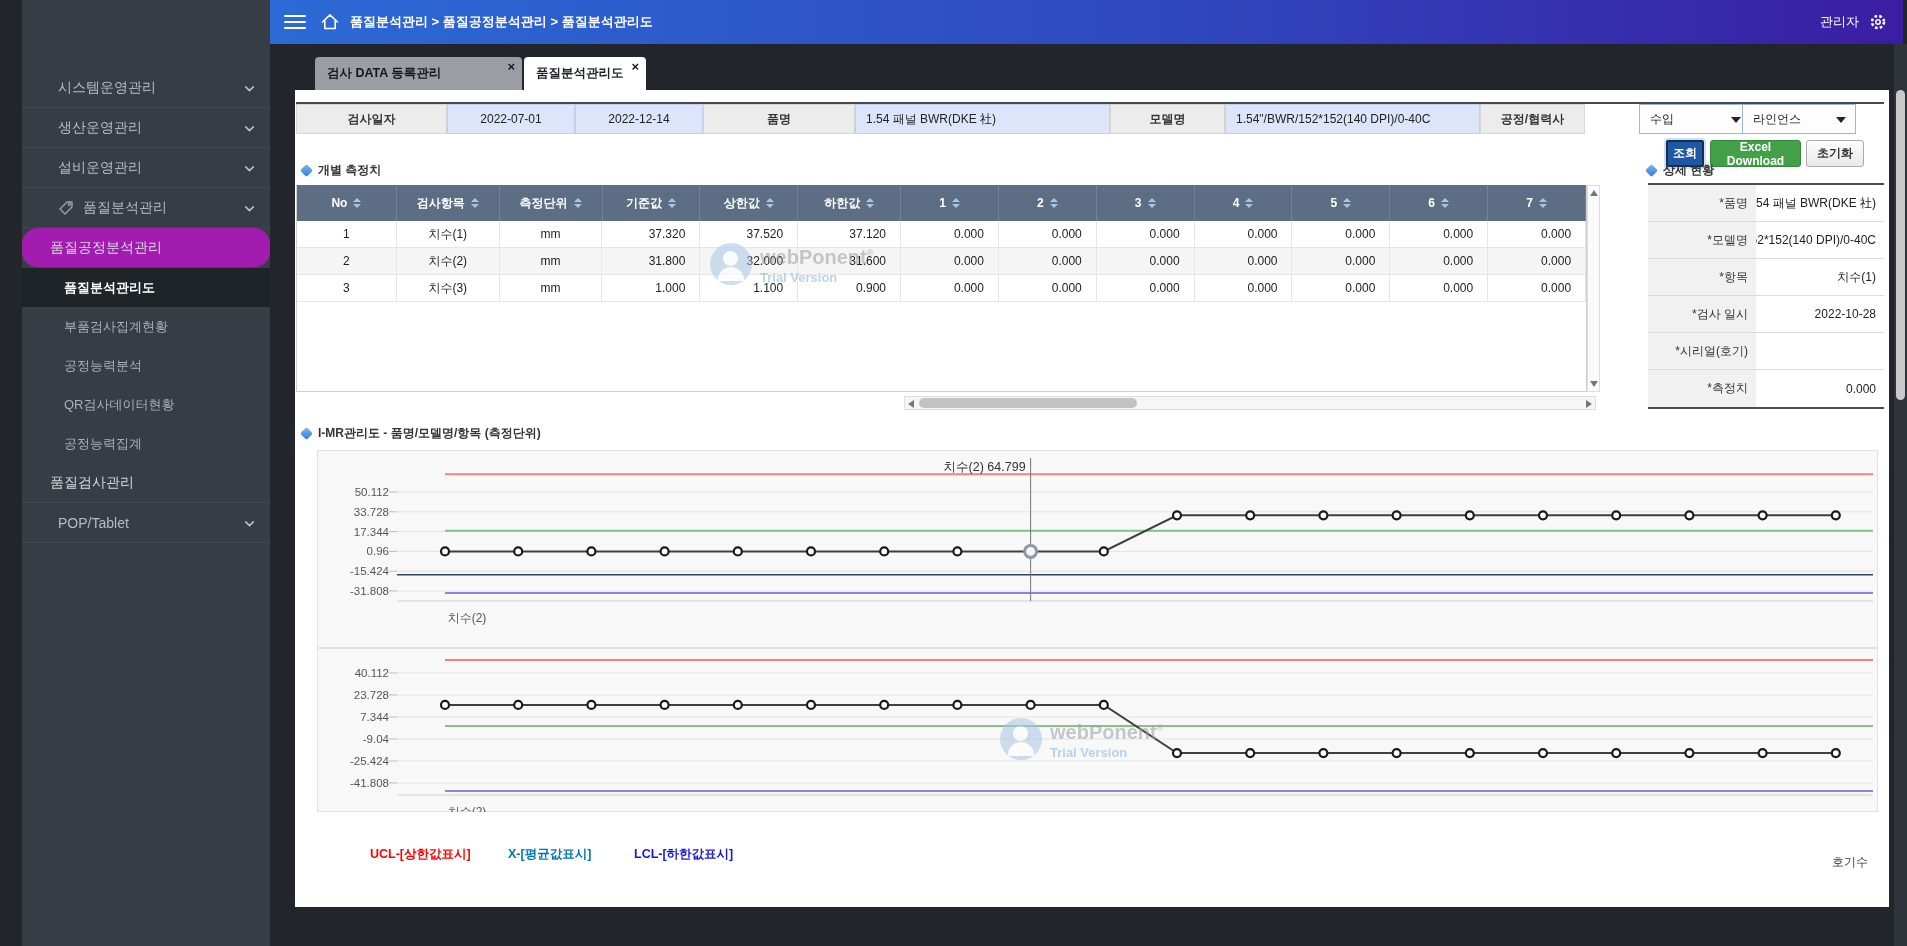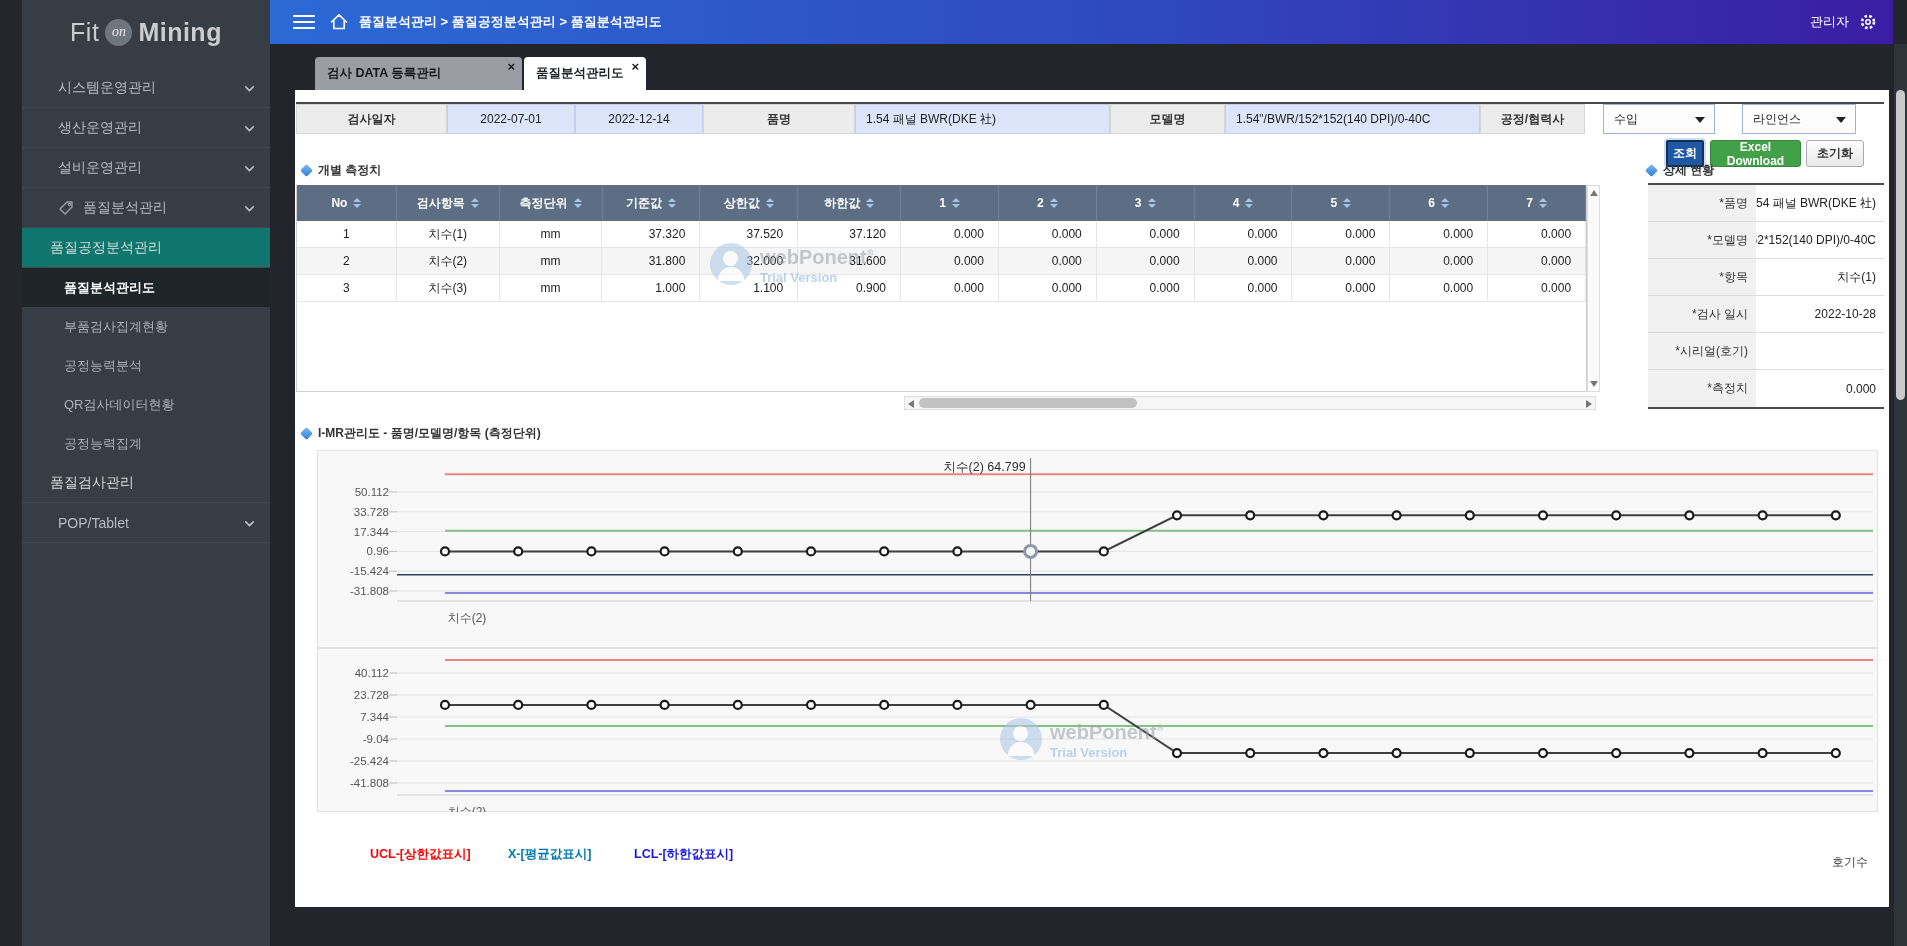--- a/index.html
+++ b/index.html
@@ -13,30 +13,30 @@
   .logo { height:64px; display:flex; align-items:center; justify-content:center; gap:6px; }
   .logo-fit { font-size:25px; font-weight:300; color:#c9ccd1; letter-spacing:.5px; }
   .logo-on { width:27px; height:27px; border-radius:50%; background:#6e757e; color:#e8eaed;
              font-family:"Liberation Serif", serif; font-style:italic; font-size:14px;
              display:flex; align-items:center; justify-content:center; }
   .logo-mining { font-size:25px; font-weight:bold; color:#c9ccd1; letter-spacing:.5px; }
   .nav { position:absolute; left:0; top:68px; right:0; }
   .nav-item { position:relative; display:flex; align-items:center; cursor:pointer; }
   .nav-top { height:40px; padding-left:36px; font-size:14px; color:#b6bcc3; border-bottom:1px solid #414750; }
   .nav-section { height:40px; padding-left:28px; font-size:14px; color:#d6dade; border-bottom:1px solid #414750; }
-  .nav-section.hl { background:#0f766e; }
+  .nav-section.hl { background:#a21caf;border-radius:16px; }
   .nav-sub { height:39px; padding-left:42px; font-size:13px; color:#aab1b9; }
   .nav-sub.active { background:#1f2428; color:#ffffff; font-weight:bold; }
   .chev { position:absolute; right:14px; top:50%; margin-top:-6px; }
   .tag-ic { margin-right:9px; }
 
   
-  .topbar { position:absolute; left:270px; right:14px; top:0; height:44px;
+  .topbar { position:absolute; left:270px; right:4px; top:0; height:44px;
             background:linear-gradient(90deg,#2c6ad6 0%, #2f48bd 55%, #3a1da3 100%);
-            display:flex; align-items:center; z-index:2;padding-left:9px; }
+            display:flex; align-items:center; z-index:2; }
   .burger { margin-left:14px; width:22px; cursor:pointer; }
   .burger div { height:2px; background:#fff; margin:4px 0; border-radius:1px; }
   .home-ic { margin-left:14px; cursor:pointer; }
   .breadcrumb { margin-left:10px; color:#ffffff; font-size:13px; font-weight:bold; }
   .topbar-right { margin-left:auto; margin-right:16px; display:flex; align-items:center; gap:10px; }
   .topbar-user { color:#fff; font-size:13px; }
 
   
   .tabrow { position:absolute; left:270px; right:0; top:44px; height:46px; background:#22262c; }
   .tab { position:absolute; top:13px; height:33px; border-radius:4px 4px 0 0; font-size:12.5px;
@@ -122,25 +122,20 @@
   .main-scroll .thumb { position:absolute; left:2px; top:46px; width:9px; height:310px; background:#c9c9c9; border-radius:5px; cursor:grab; }
 </style>
 </head>
 <body>
 
 <div class="app">
 
   <div class="left-rail"></div>
 
   <aside class="sidebar">
-    <div class="logo">
-      <span class="logo-fit">Fit</span>
-      <span class="logo-on">on</span>
-      <span class="logo-mining">Mining</span>
-    </div>
     <nav class="nav" id="sidebar-nav">
         <div class="nav-item nav-top">
           <span>시스템운영관리</span>
           <svg class="chev" width="13" height="13" viewBox="0 0 24 24">
             <polyline points="5,9 12,16 19,9" fill="none" stroke="#b9bfc6" stroke-width="3" stroke-linecap="round" stroke-linejoin="round"></polyline>
           </svg>
         </div>
         <div class="nav-item nav-top">
           <span>생산운영관리</span>
           <svg class="chev" width="13" height="13" viewBox="0 0 24 24">
@@ -227,21 +222,21 @@
     <div class="filter-topline"></div>
 
     <div class="fcell flabel" style="left:1px;width:151px">검사일자</div>
     <div class="fcell finput" style="left:152px;width:128px">2022-07-01</div>
     <div class="fcell finput" style="left:280px;width:128px">2022-12-14</div>
     <div class="fcell flabel" style="left:408px;width:152px">품명</div>
     <div class="fcell finput l" style="left:560px;width:255px">1.54 패널 BWR(DKE 社)</div>
     <div class="fcell flabel" style="left:815px;width:115px">모델명</div>
     <div class="fcell finput l" style="left:930px;width:255px">1.54"/BWR/152*152(140 DPI)/0-40C</div>
     <div class="fcell flabel" style="left:1185px;width:105px">공정/협력사</div>
-    <div class="fcell fselect" style="left:1308px;width:112px">
+    <div class="fcell fselect" style="left:1344px;width:112px">
       <span>수입</span>
       <span class="sel-arrow"></span>
     </div>
     <div class="fcell fselect" style="left:1447px;width:114px">
       <span>라인언스</span>
       <span class="sel-arrow"></span>
     </div>
 
     <button class="btn btn-search">조회</button>
     <button class="btn btn-excel">Excel Download</button>

